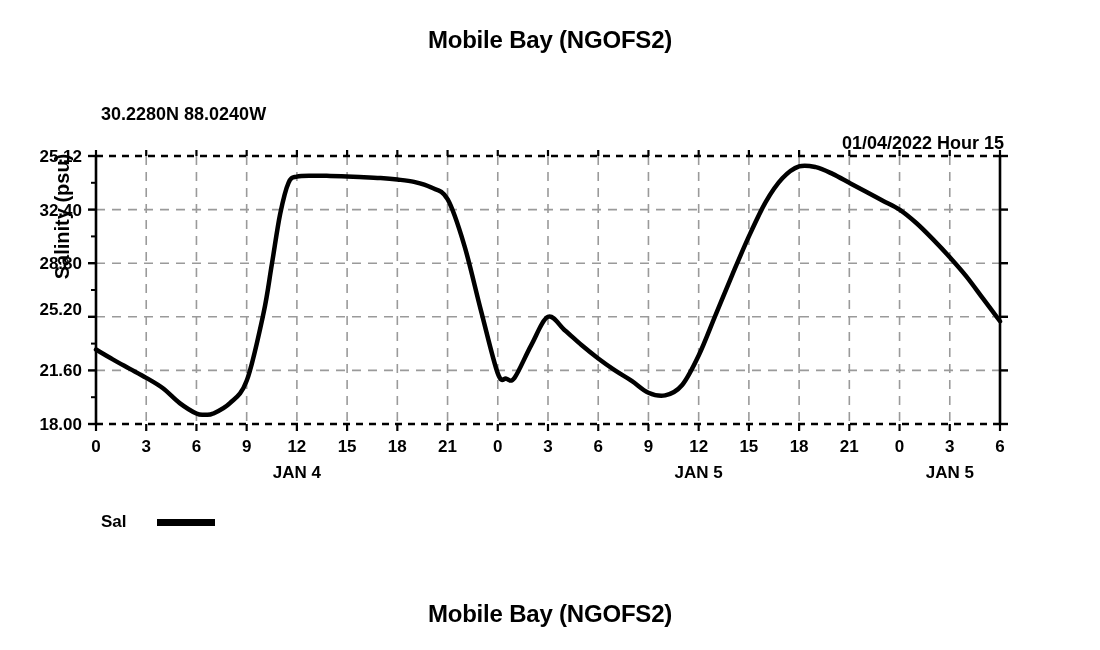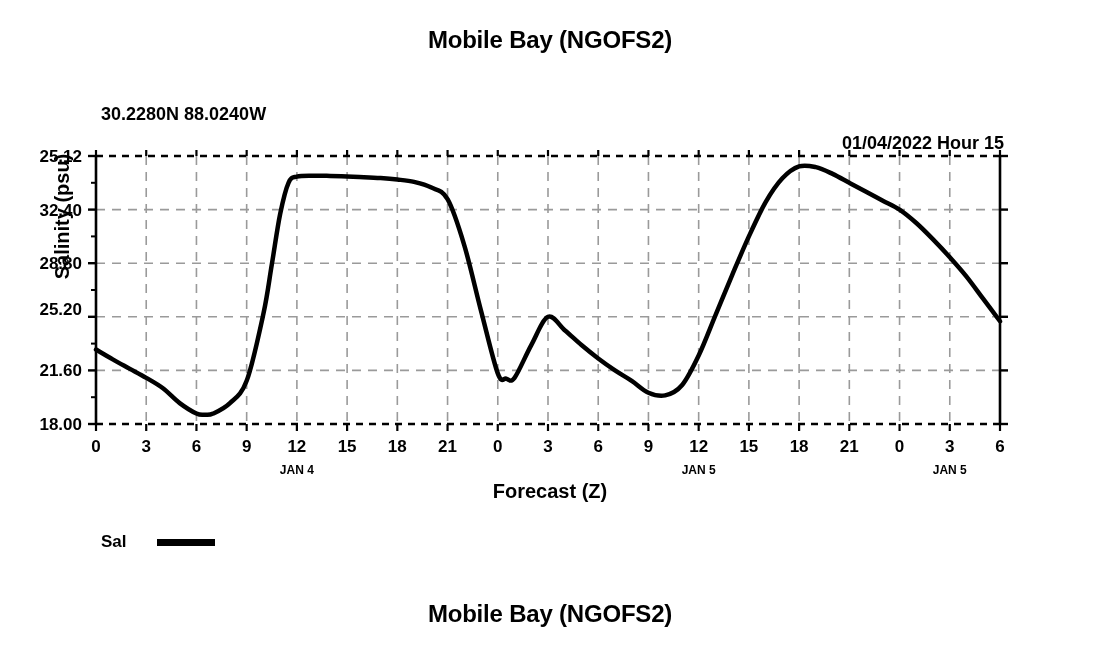--- a/index.html
+++ b/index.html
@@ -104,27 +104,27 @@
     width: 40px;
     text-align: center;
     font-size: 17px;
     font-weight: bold;
     line-height: 1;
   }
   .day-label {
     position: absolute;
     width: 120px;
     text-align: center;
-    font-size: 12px;
+    font-size: 17px;
     font-weight: bold;
     line-height: 1;
   }
   .legend {
     position: absolute;
-    left: 101px; top: 532px;
+    left: 101px; top: 512px;
     display: flex;
     align-items: center;
   }
   .legend-text {
     font-size: 17px;
     font-weight: bold;
     width: 52px;
   }
   .legend-swatch {
     width: 58px;
@@ -138,21 +138,20 @@
 <body>
 
 <div class="page">
 
   <div class="title-top">Mobile Bay (NGOFS2)</div>
 
   <div class="meta-coords">30.2280N  88.0240W</div>
   <div class="meta-run">01/04/2022 Hour 15</div>
 
   <div class="ylabel">Salinity (psu)</div>
-  <div class="xlabel">Forecast (Z)</div>
 
   <div class="plot-wrap">
     <svg width="1100" height="650">
       <g id="gridlines">
           <line x1="96" y1="370.4" x2="1000" y2="370.4" stroke="#9a9a9a" stroke-width="1.6" stroke-dasharray="9 7"></line>
           <line x1="96" y1="316.8" x2="1000" y2="316.8" stroke="#9a9a9a" stroke-width="1.6" stroke-dasharray="9 7"></line>
           <line x1="96" y1="263.2" x2="1000" y2="263.2" stroke="#9a9a9a" stroke-width="1.6" stroke-dasharray="9 7"></line>
           <line x1="96" y1="209.60000000000002" x2="1000" y2="209.60000000000002" stroke="#9a9a9a" stroke-width="1.6" stroke-dasharray="9 7"></line>
           <line x1="146.22222222222223" y1="156" x2="146.22222222222223" y2="424" stroke="#9a9a9a" stroke-width="1.6" stroke-dasharray="9 7"></line>
           <line x1="196.44444444444446" y1="156" x2="196.44444444444446" y2="424" stroke="#9a9a9a" stroke-width="1.6" stroke-dasharray="9 7"></line>

